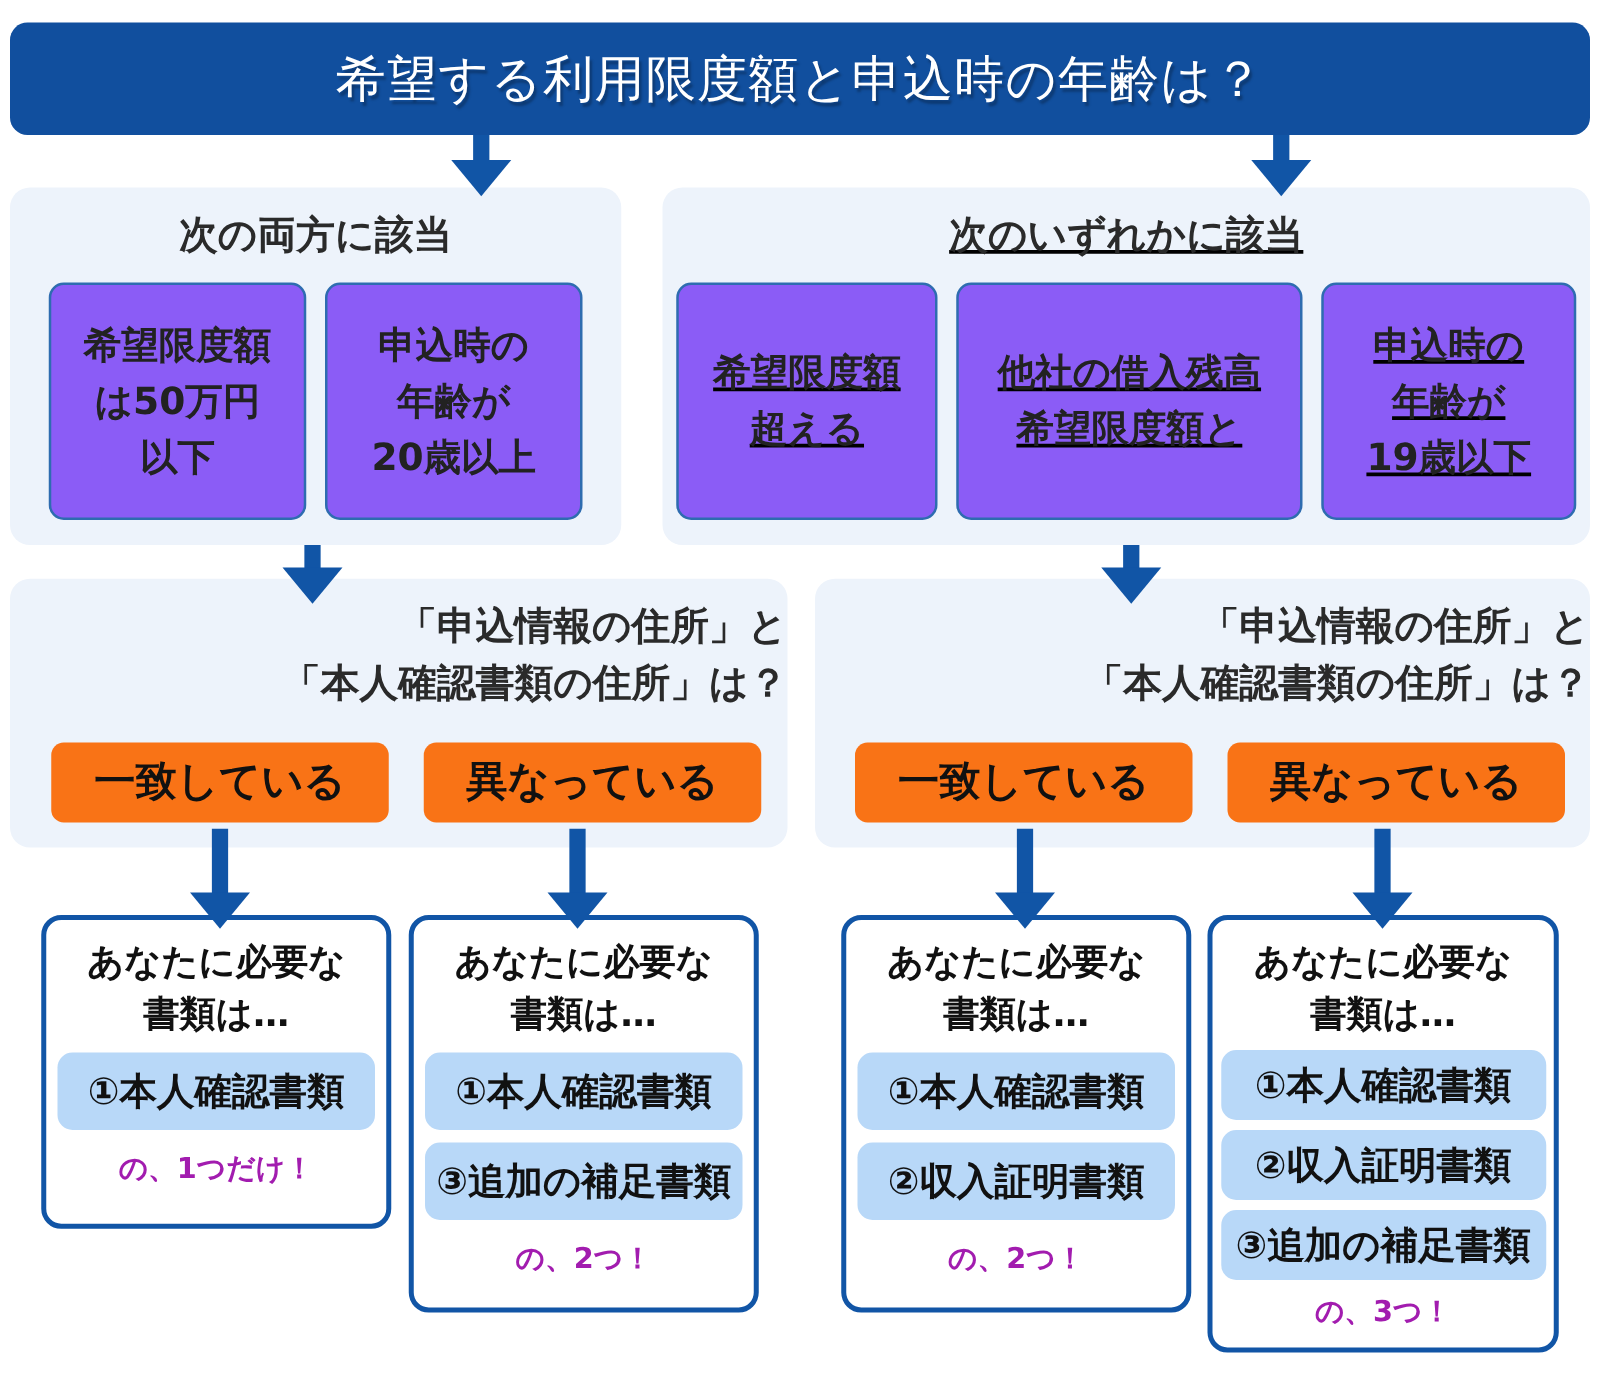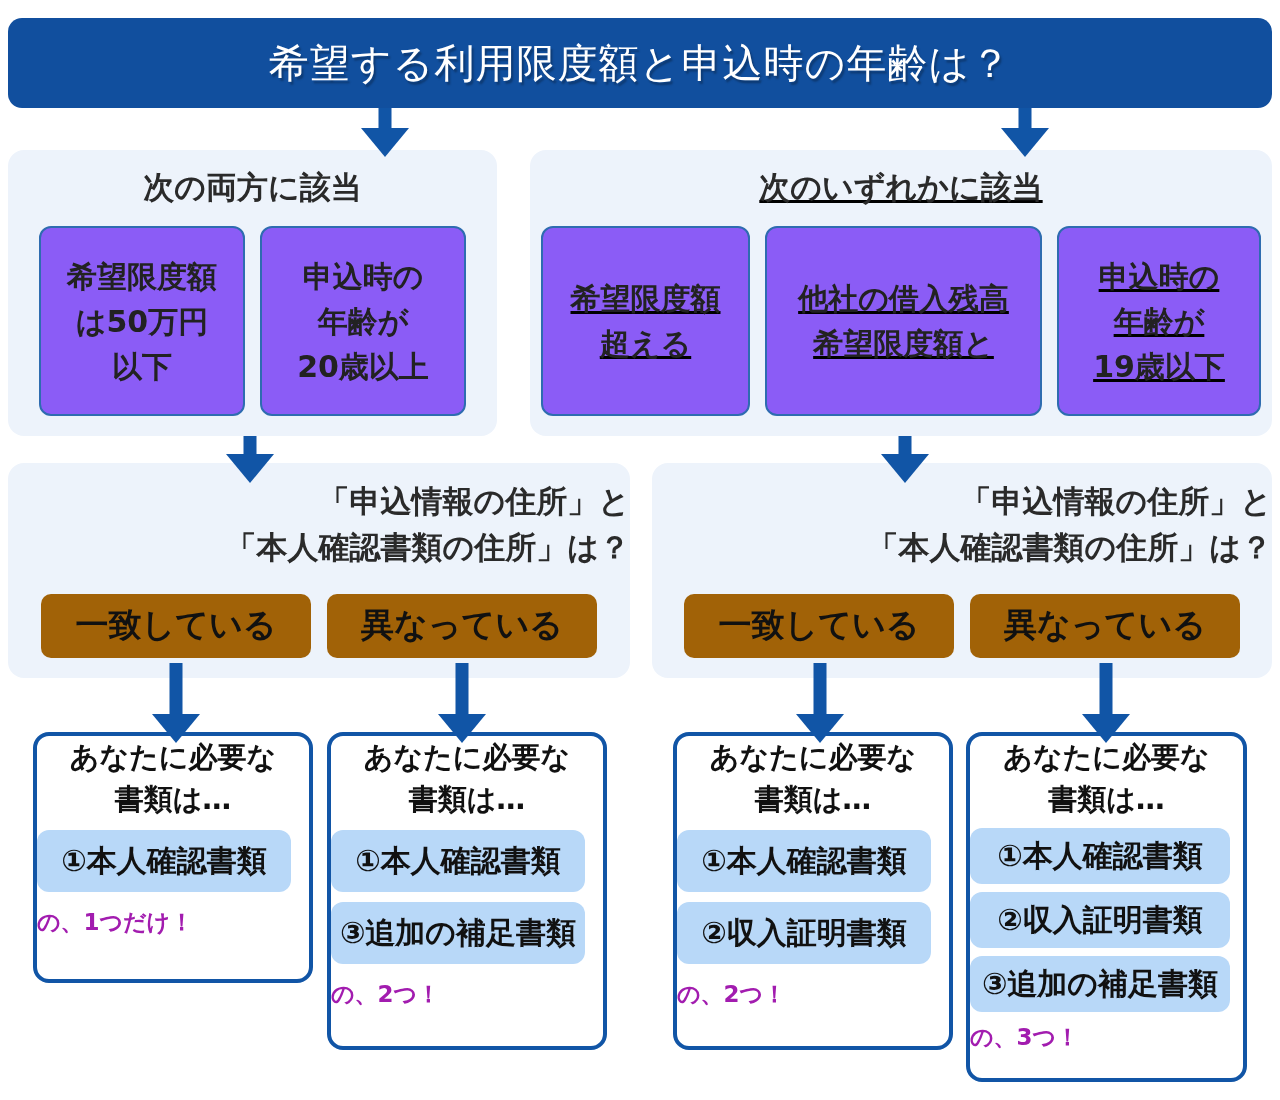--- a/index.html
+++ b/index.html
@@ -32,29 +32,29 @@
   }
   .w202{width:202px}.w205{width:205px}.w273{width:273px}.w200{width:200px}
   .lines span{display:block;}
 
   .q-title{
     text-align:right;font-size:31px;font-weight:bold;line-height:1.48;
     color:#2a2a2a;padding-top:16px;
   }
   .q-options{display:flex;justify-content:center;gap:16px;margin-top:23px;}
   .q-btn{
-    width:270px;height:64px;background:#a16207;border-radius:10px;
+    width:270px;height:64px;background:#f97316;border-radius:10px;
     display:flex;align-items:center;justify-content:center;
-    font-size:33px;font-weight:bold;color:#111111;
+    font-size:33px;font-weight:bold;color:#111111;margin-left:12px;
   }
 
   .result-box{
     position:absolute;background:#ffffff;border:4px solid #1155a6;border-radius:16px;
-    display:flex;flex-direction:column;
-    box-sizing:border-box;
+    display:flex;flex-direction:column;align-items:center;
+    box-sizing:border-box;padding-top:12px;
   }
   .r-heading{text-align:center;font-size:29px;font-weight:bold;line-height:1.45;color:#111111;}
   .pill{
     background:#b8d8f8;border-radius:12px;
     display:flex;align-items:center;justify-content:center;
     font-size:30px;font-weight:bold;color:#111111;
   }
   .pill-std{width:254px;height:62px;margin-top:10px;}
   .pill-sm{width:260px;height:56px;margin-top:8px;}
   .r-footer{font-size:23px;font-weight:bold;color:#a21caf;margin-top:15px;}

